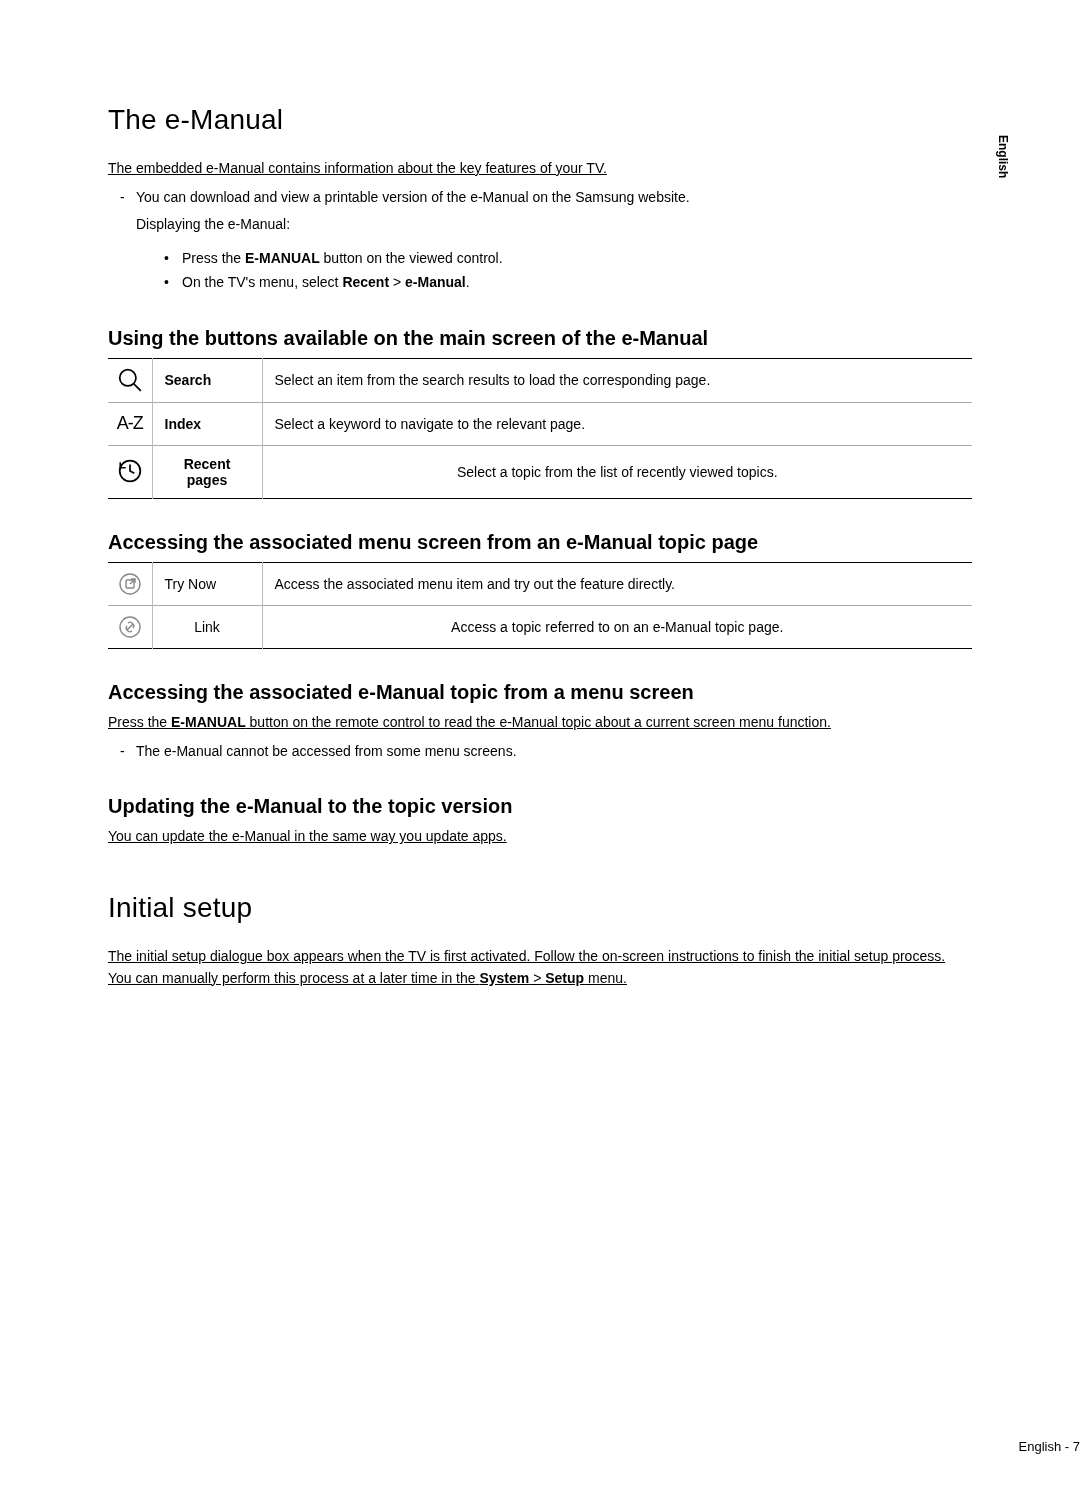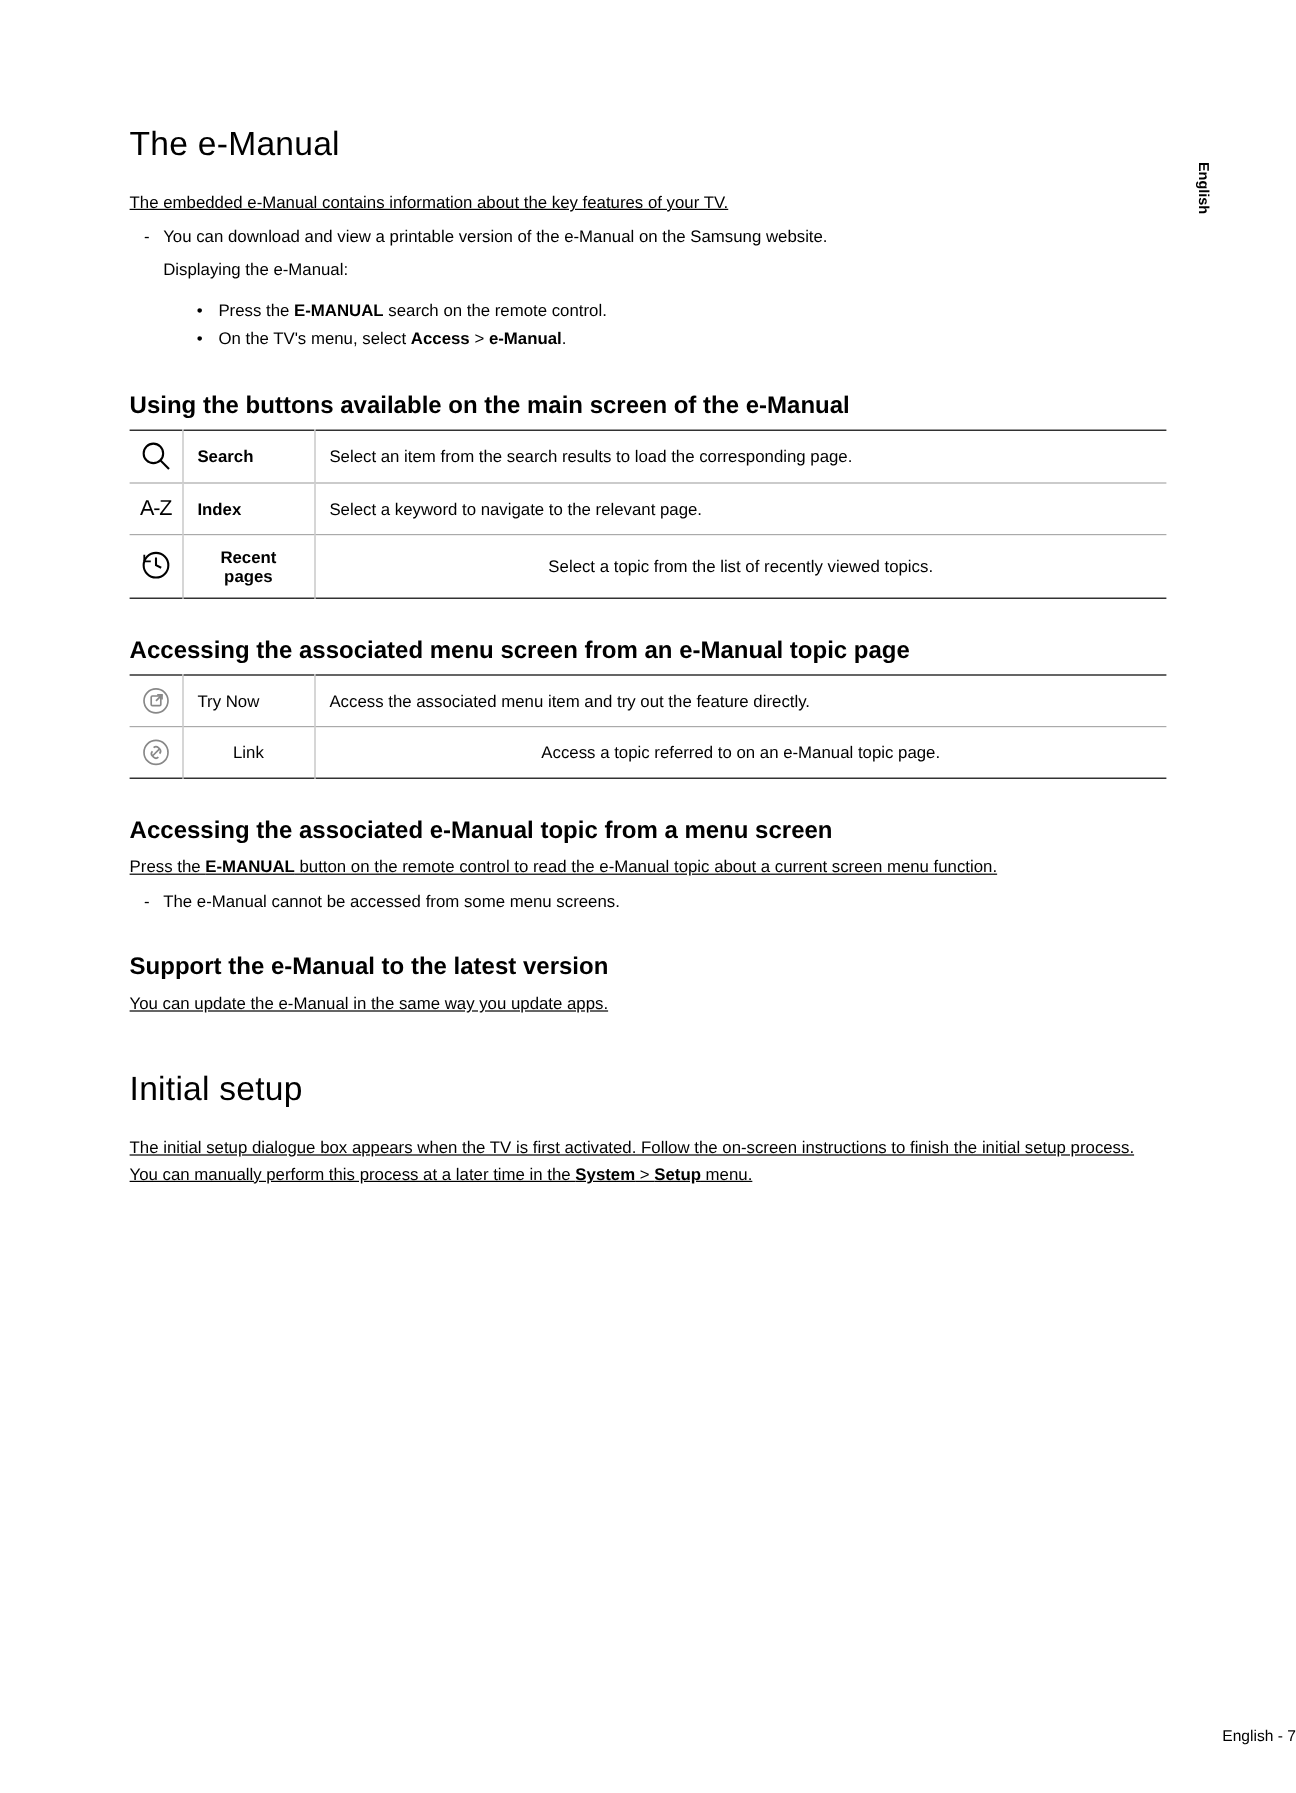--- a/index.html
+++ b/index.html
@@ -38,24 +38,24 @@
   <h1 class="section-title">The e-Manual</h1>
 
   <p class="body-text">The embedded e-Manual contains information about the key features of your TV.</p>
 
   <ul class="dash-list">
     <li>
       <span>You can download and view a printable version of the e-Manual on the Samsung website.</span>
       <span class="sub">Displaying the e-Manual:</span>
       <ul class="bullet-list">
         <li>
-          <span>Press the </span><span class="bold">E-MANUAL</span><span> search on the remote control.</span>
+          <span>Press the </span><span class="bold">E-MANUAL</span><span> button on the viewed control.</span>
         </li>
         <li>
-          <span>On the TV's menu, select </span><span class="bold">Access</span><span> &gt; </span><span class="bold">e-Manual</span><span>.</span>
+          <span>On the TV's menu, select </span><span class="bold">Recent</span><span> &gt; </span><span class="bold">e-Manual</span><span>.</span>
         </li>
       </ul>
     </li>
   </ul>
 
   <h2 class="subhead">Using the buttons available on the main screen of the e-Manual</h2>
   <table class="feat">
     <tbody>
         <tr>
       <td class="icon">
@@ -129,21 +129,21 @@
   <h2 class="subhead">Accessing the associated e-Manual topic from a menu screen</h2>
   <p class="body-text">
     <span>Press the </span><span class="bold">E-MANUAL</span><span> button on the remote control to read the e-Manual topic about a current screen menu function.</span>
   </p>
   <ul class="dash-list">
     <li>
       <span>The e-Manual cannot be accessed from some menu screens.</span>
     </li>
   </ul>
 
-  <h2 class="subhead">Support the e-Manual to the latest version</h2>
+  <h2 class="subhead">Updating the e-Manual to the topic version</h2>
   <p class="body-text">You can update the e-Manual in the same way you update apps.</p>
 
   <h1 class="section-title mt-lg">Initial setup</h1>
   <p class="body-text">
     <span>The initial setup dialogue box appears when the TV is first activated. Follow the on-screen instructions to finish the initial setup process. You can manually perform this process at a later time in the </span><span class="bold">System</span><span> &gt; </span><span class="bold">Setup</span><span> menu.</span>
   </p>
 
   <div class="footer">English - 7</div>
 </div>
 

